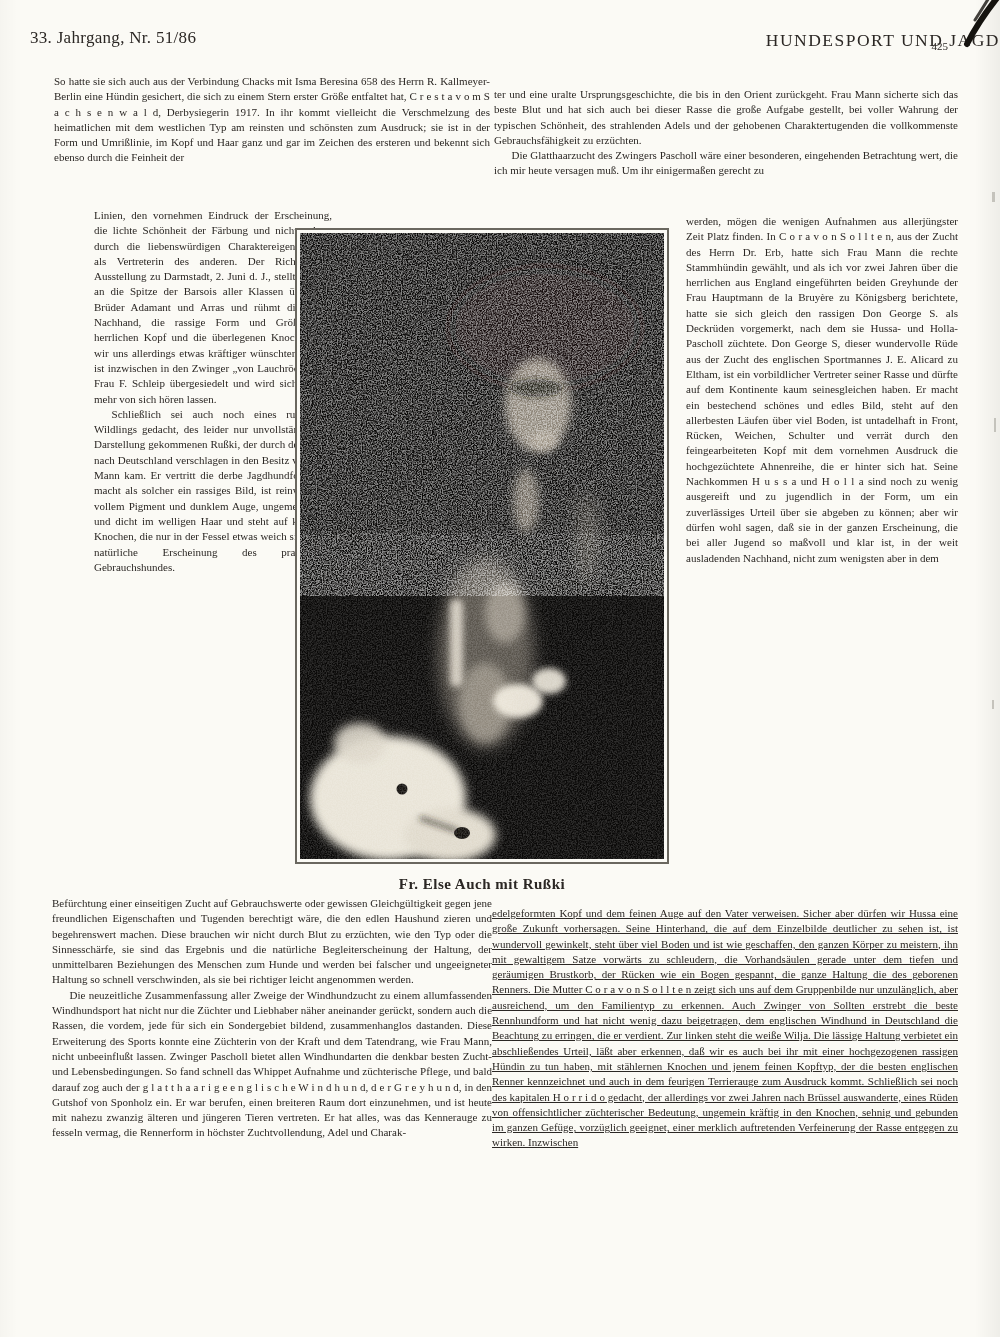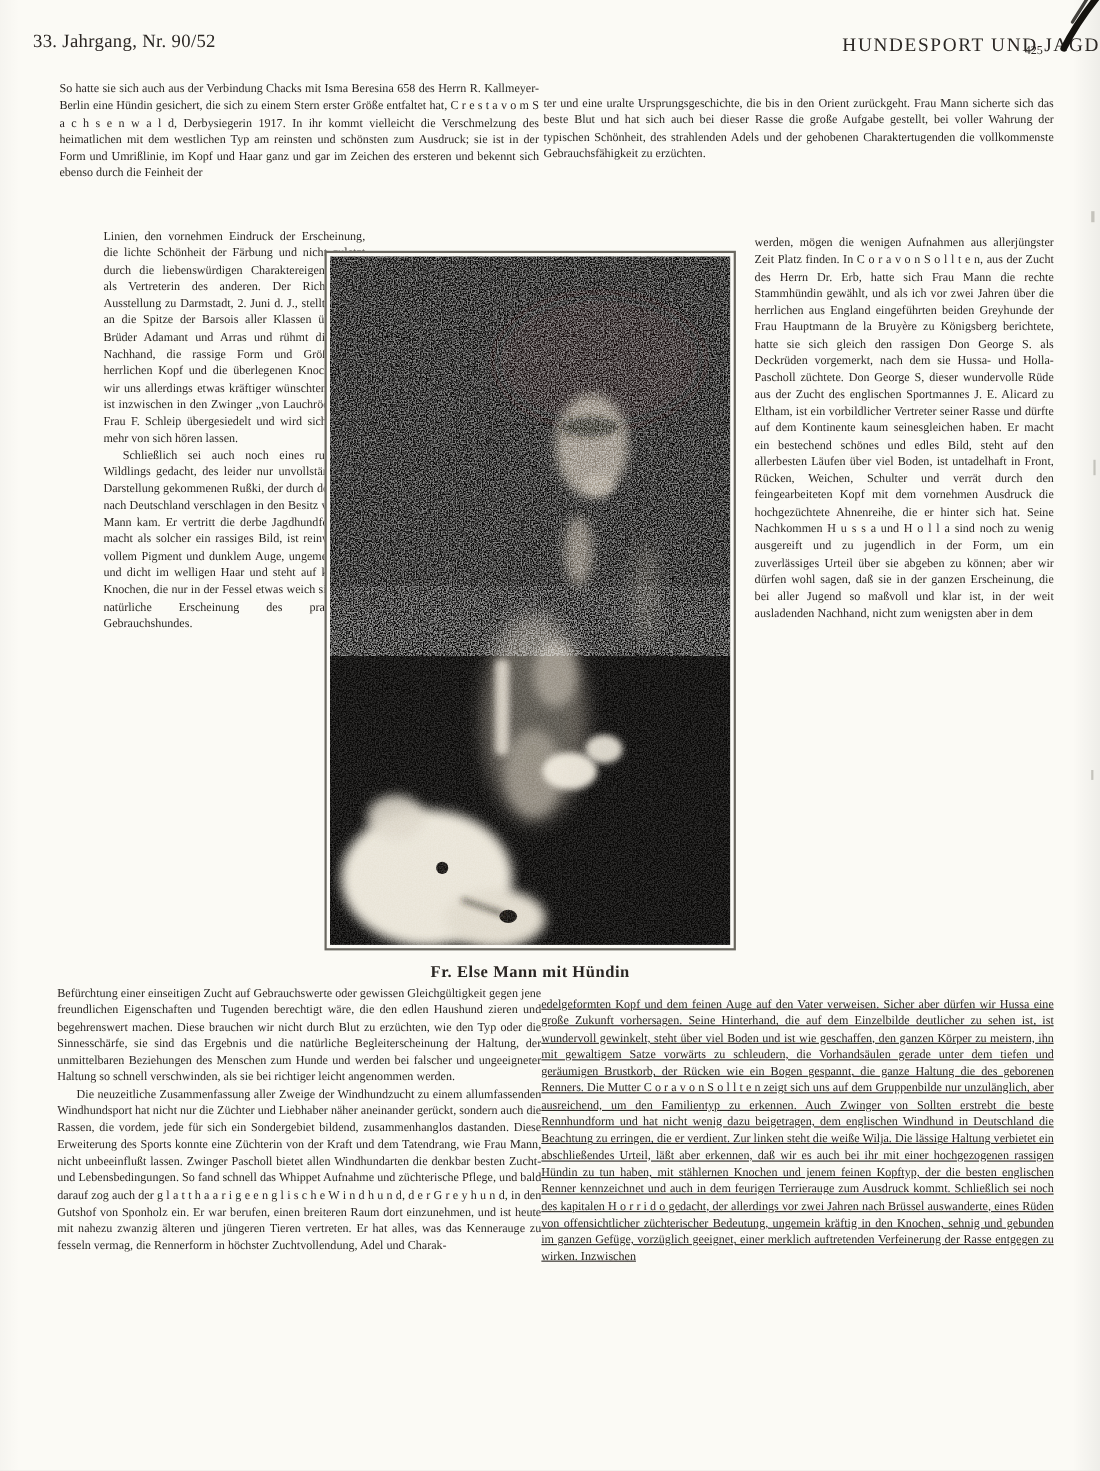--- a/index.html
+++ b/index.html
@@ -49,21 +49,21 @@
   .edge-speck{position:absolute;background:#8f8b83;opacity:.45;}
   .sp1{right:5px;top:192px;width:3px;height:10px;}
   .sp2{right:4px;top:418px;width:2px;height:14px;}
   .sp3{right:6px;top:700px;width:2px;height:9px;}
 </style>
 </head>
 <body>
 
 <div class="page">
 
-  <div class="hdr-issue">33. Jahrgang, Nr. 90/52</div>
+  <div class="hdr-issue">33. Jahrgang, Nr. 51/86</div>
   <div class="hdr-title">HUNDESPORT UND JAGD</div>
   <div class="hdr-page">425</div>
 
   <svg class="pen-mark" width="60" height="60" viewBox="0 0 60 60">
     <path d="M57 -2 C46 12 36 26 27 44" stroke="#15130f" stroke-width="6" fill="none" stroke-linecap="round"></path>
     <path d="M50 -4 C44 6 40 12 35 20" stroke="#15130f" stroke-width="3" fill="none" stroke-linecap="round" opacity="0.8"></path>
   </svg>
   <div class="edge-speck sp1"></div>
   <div class="edge-speck sp2"></div>
   <div class="edge-speck sp3"></div>
@@ -75,20 +75,21 @@
     <p>Linien, den vornehmen Eindruck der Erscheinung, die lichte Schönheit der Färbung und nicht zuletzt durch die liebenswürdigen Charaktereigenschaften als Vertreterin des anderen. Der Richter der Ausstellung zu Darmstadt, 2. Juni d. J., stellte Cresta an die Spitze der Barsois aller Klassen über ihre Brüder Adamant und Arras und rühmt die breite Nachhand, die rassige Form und Größe, den herrlichen Kopf und die überlegenen Knochen, die wir uns allerdings etwas kräftiger wünschten. Cresta ist inzwischen in den Zwinger „von Lauchröden“ der Frau F. Schleip übergesiedelt und wird sicher noch mehr von sich hören lassen.</p>
     <p class="ind">Schließlich sei auch noch eines russischen Wildlings gedacht, des leider nur unvollständig zur Darstellung gekommenen Rußki, der durch den Krieg nach Deutschland verschlagen in den Besitz von Frau Mann kam. Er vertritt die derbe Jagdhundform und macht als solcher ein rassiges Bild, ist reinweiß bei vollem Pigment und dunklem Auge, ungemein reich und dicht im welligen Haar und steht auf kräftigen Knochen, die nur in der Fessel etwas weich sind, eine natürliche Erscheinung des praktischen Gebrauchshundes.</p>
   </div>
   <div class="band" id="l-bot">
     <p>Befürchtung einer einseitigen Zucht auf Gebrauchswerte oder gewissen Gleichgültigkeit gegen jene freundlichen Eigenschaften und Tugenden berechtigt wäre, die den edlen Haushund zieren und begehrenswert machen. Diese brauchen wir nicht durch Blut zu erzüchten, wie den Typ oder die Sinnesschärfe, sie sind das Ergebnis und die natürliche Begleiterscheinung der Haltung, der unmittelbaren Beziehungen des Menschen zum Hunde und werden bei falscher und ungeeigneter Haltung so schnell verschwinden, als sie bei richtiger leicht angenommen werden.</p>
     <p class="ind">Die neuzeitliche Zusammenfassung aller Zweige der Windhundzucht zu einem allumfassenden Windhundsport hat nicht nur die Züchter und Liebhaber näher aneinander gerückt, sondern auch die Rassen, die vordem, jede für sich ein Sondergebiet bildend, zusammenhanglos dastanden. Diese Erweiterung des Sports konnte eine Züchterin von der Kraft und dem Tatendrang, wie Frau Mann, nicht unbeeinflußt lassen. Zwinger Pascholl bietet allen Windhundarten die denkbar besten Zucht- und Lebensbedingungen. So fand schnell das Whippet Aufnahme und züchterische Pflege, und bald darauf zog auch der g l a t t h a a r i g e  e n g l i s c h e  W i n d h u n d,  d e r  G r e y h u n d, in den Gutshof von Sponholz ein. Er war berufen, einen breiteren Raum dort einzunehmen, und ist heute mit nahezu zwanzig älteren und jüngeren Tieren vertreten. Er hat alles, was das Kennerauge zu fesseln vermag, die Rennerform in höchster Zuchtvollendung, Adel und Charak-</p>
   </div>
 
   <div class="band" id="r-top">
     <p>ter und eine uralte Ursprungsgeschichte, die bis in den Orient zurückgeht. Frau Mann sicherte sich das beste Blut und hat sich auch bei dieser Rasse die große Aufgabe gestellt, bei voller Wahrung der typischen Schönheit, des strahlenden Adels und der gehobenen Charaktertugenden die vollkommenste Gebrauchsfähigkeit zu erzüchten.</p>
+    <p class="ind">Die Glatthaarzucht des Zwingers Pascholl wäre einer besonderen, eingehenden Betrachtung wert, die ich mir heute versagen muß. Um ihr einigermaßen gerecht zu</p>
   </div>
   <div class="band" id="r-nar">
     <p>werden, mögen die wenigen Aufnahmen aus allerjüngster Zeit Platz finden. In C o r a  v o n  S o l l t e n, aus der Zucht des Herrn Dr. Erb, hatte sich Frau Mann die rechte Stammhündin gewählt, und als ich vor zwei Jahren über die herrlichen aus England eingeführten beiden Greyhunde der Frau Hauptmann de la Bruyère zu Königsberg berichtete, hatte sie sich gleich den rassigen Don George S. als Deckrüden vorgemerkt, nach dem sie Hussa- und Holla-Pascholl züchtete. Don George S, dieser wundervolle Rüde aus der Zucht des englischen Sportmannes J. E. Alicard zu Eltham, ist ein vorbildlicher Vertreter seiner Rasse und dürfte auf dem Kontinente kaum seinesgleichen haben. Er macht ein bestechend schönes und edles Bild, steht auf den allerbesten Läufen über viel Boden, ist untadelhaft in Front, Rücken, Weichen, Schulter und verrät durch den feingearbeiteten Kopf mit dem vornehmen Ausdruck die hochgezüchtete Ahnenreihe, die er hinter sich hat. Seine Nachkommen H u s s a und H o l l a sind noch zu wenig ausgereift und zu jugendlich in der Form, um ein zuverlässiges Urteil über sie abgeben zu können; aber wir dürfen wohl sagen, daß sie in der ganzen Erscheinung, die bei aller Jugend so maßvoll und klar ist, in der weit ausladenden Nachhand, nicht zum wenigsten aber in dem</p>
   </div>
   <div class="band" id="r-bot">
     <p>edelgeformten Kopf und dem feinen Auge auf den Vater verweisen. Sicher aber dürfen wir Hussa eine große Zukunft vorhersagen. Seine Hinterhand, die auf dem Einzelbilde deutlicher zu sehen ist, ist wundervoll gewinkelt, steht über viel Boden und ist wie geschaffen, den ganzen Körper zu meistern, ihn mit gewaltigem Satze vorwärts zu schleudern, die Vorhandsäulen gerade unter dem tiefen und geräumigen Brustkorb, der Rücken wie ein Bogen gespannt, die ganze Haltung die des geborenen Renners. Die Mutter C o r a  v o n  S o l l t e n  zeigt sich uns auf dem Gruppenbilde nur unzulänglich, aber ausreichend, um den Familientyp zu erkennen. Auch Zwinger von Sollten erstrebt die beste Rennhundform und hat nicht wenig dazu beigetragen, dem englischen Windhund in Deutschland die Beachtung zu erringen, die er verdient. Zur linken steht die weiße Wilja. Die lässige Haltung verbietet ein abschließendes Urteil, läßt aber erkennen, daß wir es auch bei ihr mit einer hochgezogenen rassigen Hündin zu tun haben, mit stählernen Knochen und jenem feinen Kopftyp, der die besten englischen Renner kennzeichnet und auch in dem feurigen Terrierauge zum Ausdruck kommt. Schließlich sei noch des kapitalen H o r r i d o gedacht, der allerdings vor zwei Jahren nach Brüssel auswanderte, eines Rüden von offensichtlicher züchterischer Bedeutung, ungemein kräftig in den Knochen, sehnig und gebunden im ganzen Gefüge, vorzüglich geeignet, einer merklich auftretenden Verfeinerung der Rasse entgegen zu wirken. Inzwischen</p>
   </div>
 
   <div class="photo-frame">
     <svg width="364" height="626" viewBox="0 0 364 626">
@@ -131,15 +132,15 @@
       <ellipse cx="150" cy="602" rx="46" ry="27" fill="#e0dacc" filter="url(#b5)"></ellipse>
       <ellipse cx="60" cy="510" rx="26" ry="20" fill="#ddd7c9" filter="url(#b5)" opacity="0.9"></ellipse>
       <circle cx="102" cy="556" r="5.5" fill="#14110e"></circle>
       <ellipse cx="162" cy="600" rx="8" ry="6" fill="#14110e"></ellipse>
       <path d="M120 585 Q140 592 158 598" stroke="#2a251f" stroke-width="3" fill="none" filter="url(#b3)"></path>
 
       <rect x="0" y="0" width="364" height="330" filter="url(#specks)" opacity="0.5"></rect>
       <rect x="0" y="330" width="364" height="296" filter="url(#specks)" opacity="0.15"></rect>
     </svg>
   </div>
-  <div class="photo-caption">Fr. Else Mann mit Hündin</div>
+  <div class="photo-caption">Fr. Else Auch mit Rußki</div>
 
 </div>
 
 </body></html>

